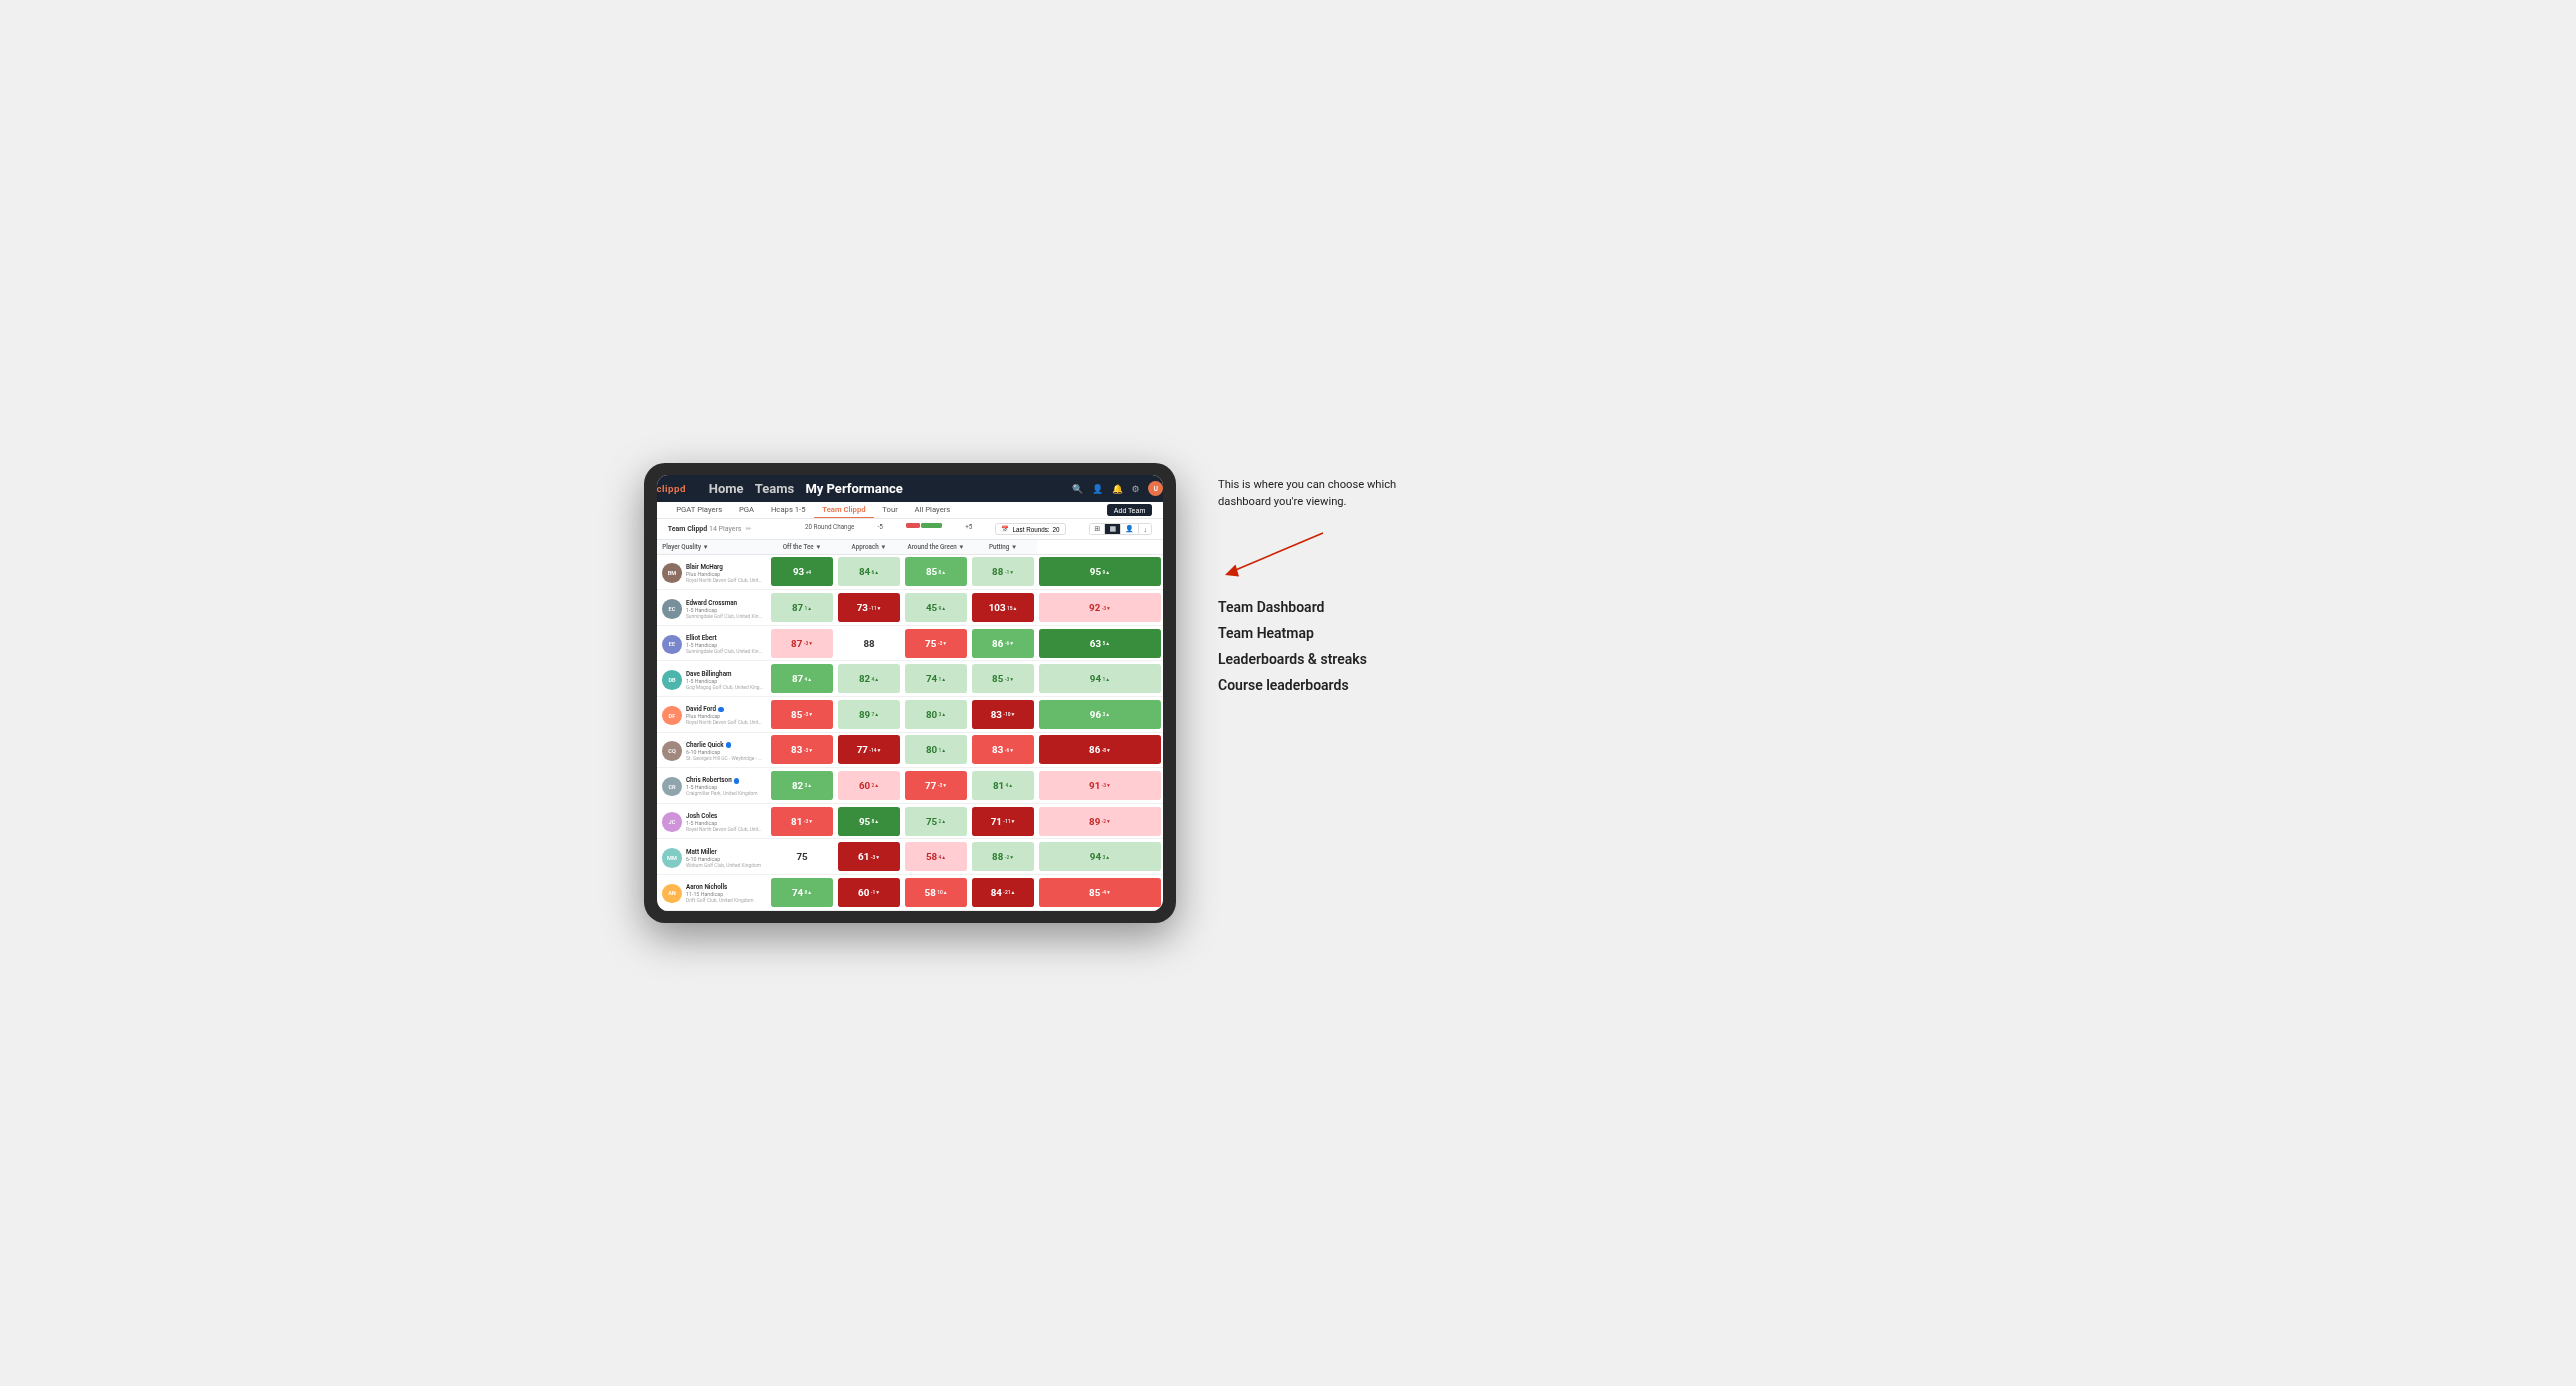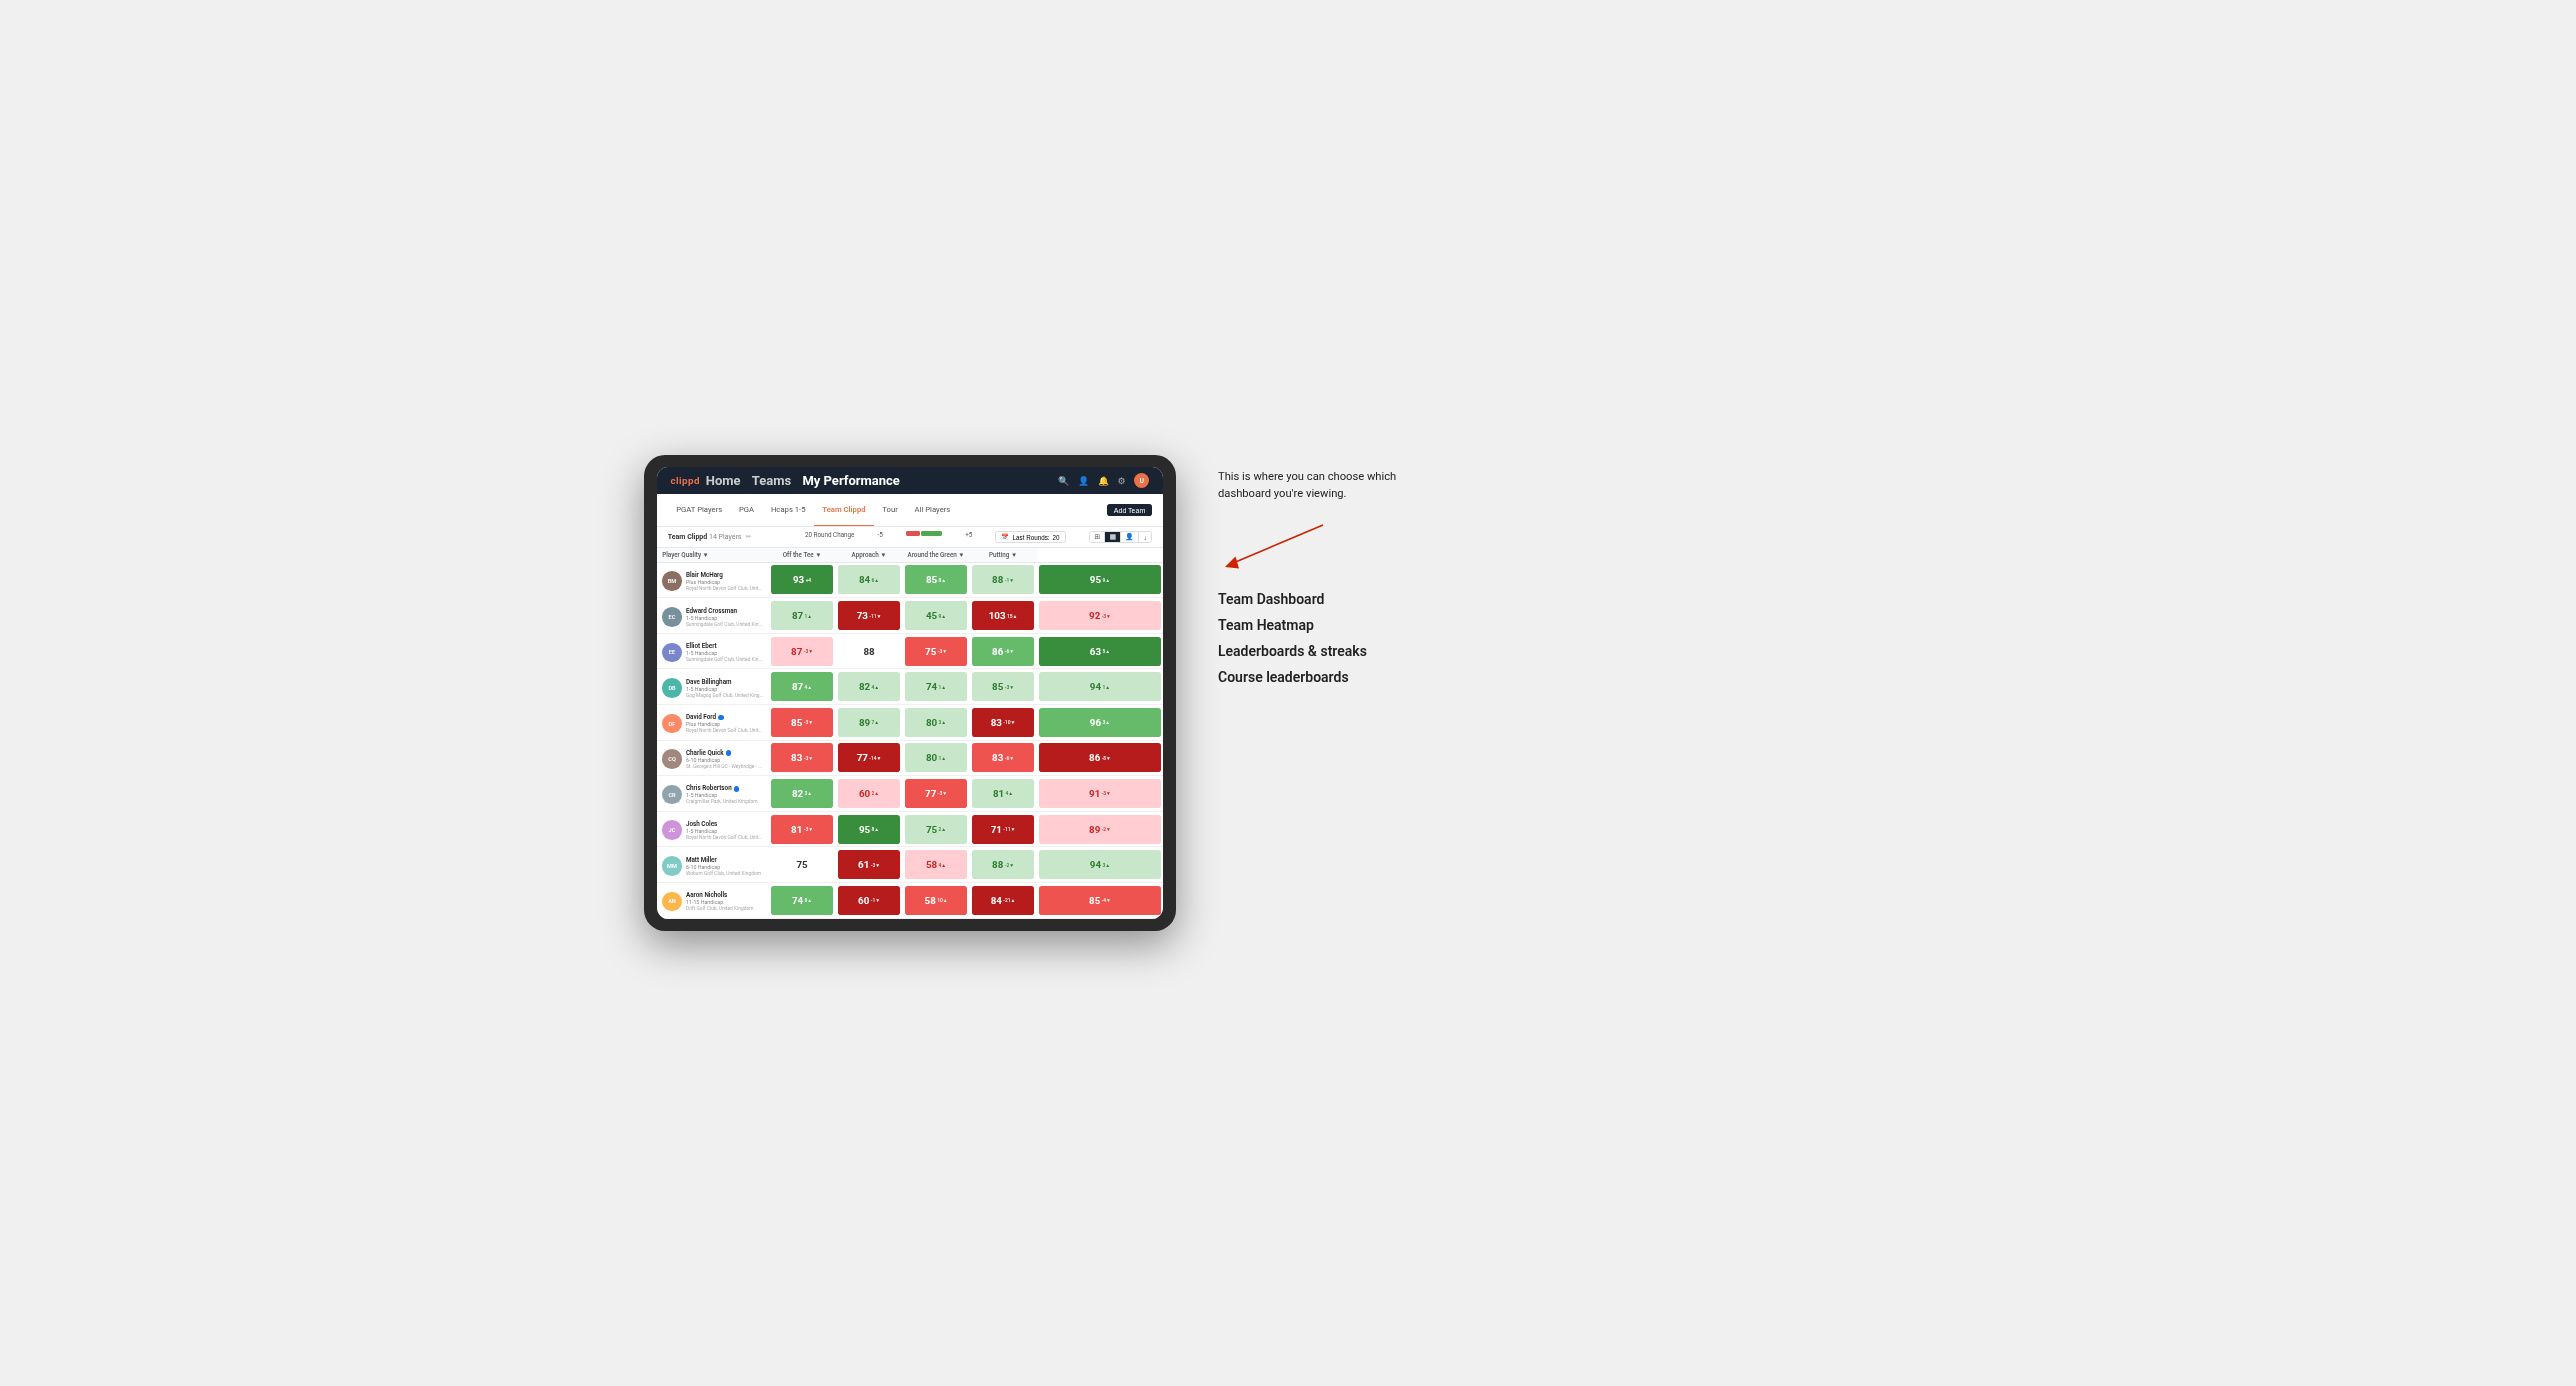--- a/index.html
+++ b/index.html
@@ -37,23 +37,23 @@
       border-radius: 11.2px;
       overflow: hidden;
       width: 100%;
     }
 
     
     .nav-bar {
       background: #1a2332;
       display: flex;
       align-items: center;
-      padding: 0 14px;
+      padding: 0 0;
       height: 26.6px;
-      gap: 6px;
+      gap: 23px;
     }
 
     .nav-logo {
       color: #e8734a;
       font-weight: 700;
       font-size: 9.8px;
       letter-spacing: 0.4px;
     }
 
     .nav-links {
@@ -99,21 +99,21 @@
       font-weight: 600;
     }
 
     
     .sub-nav {
       background: #fff;
       border-bottom: 0.7px solid #e5e7eb;
       display: flex;
       align-items: center;
       padding: 0 11.2px;
-      height: 33px;
+      height: 17px;
       gap: 0;
     }
 
     .sub-nav-link {
       font-size: 7.7px;
       color: #555;
       padding: 0 8.4px;
       height: 100%;
       display: flex;
       align-items: center;

